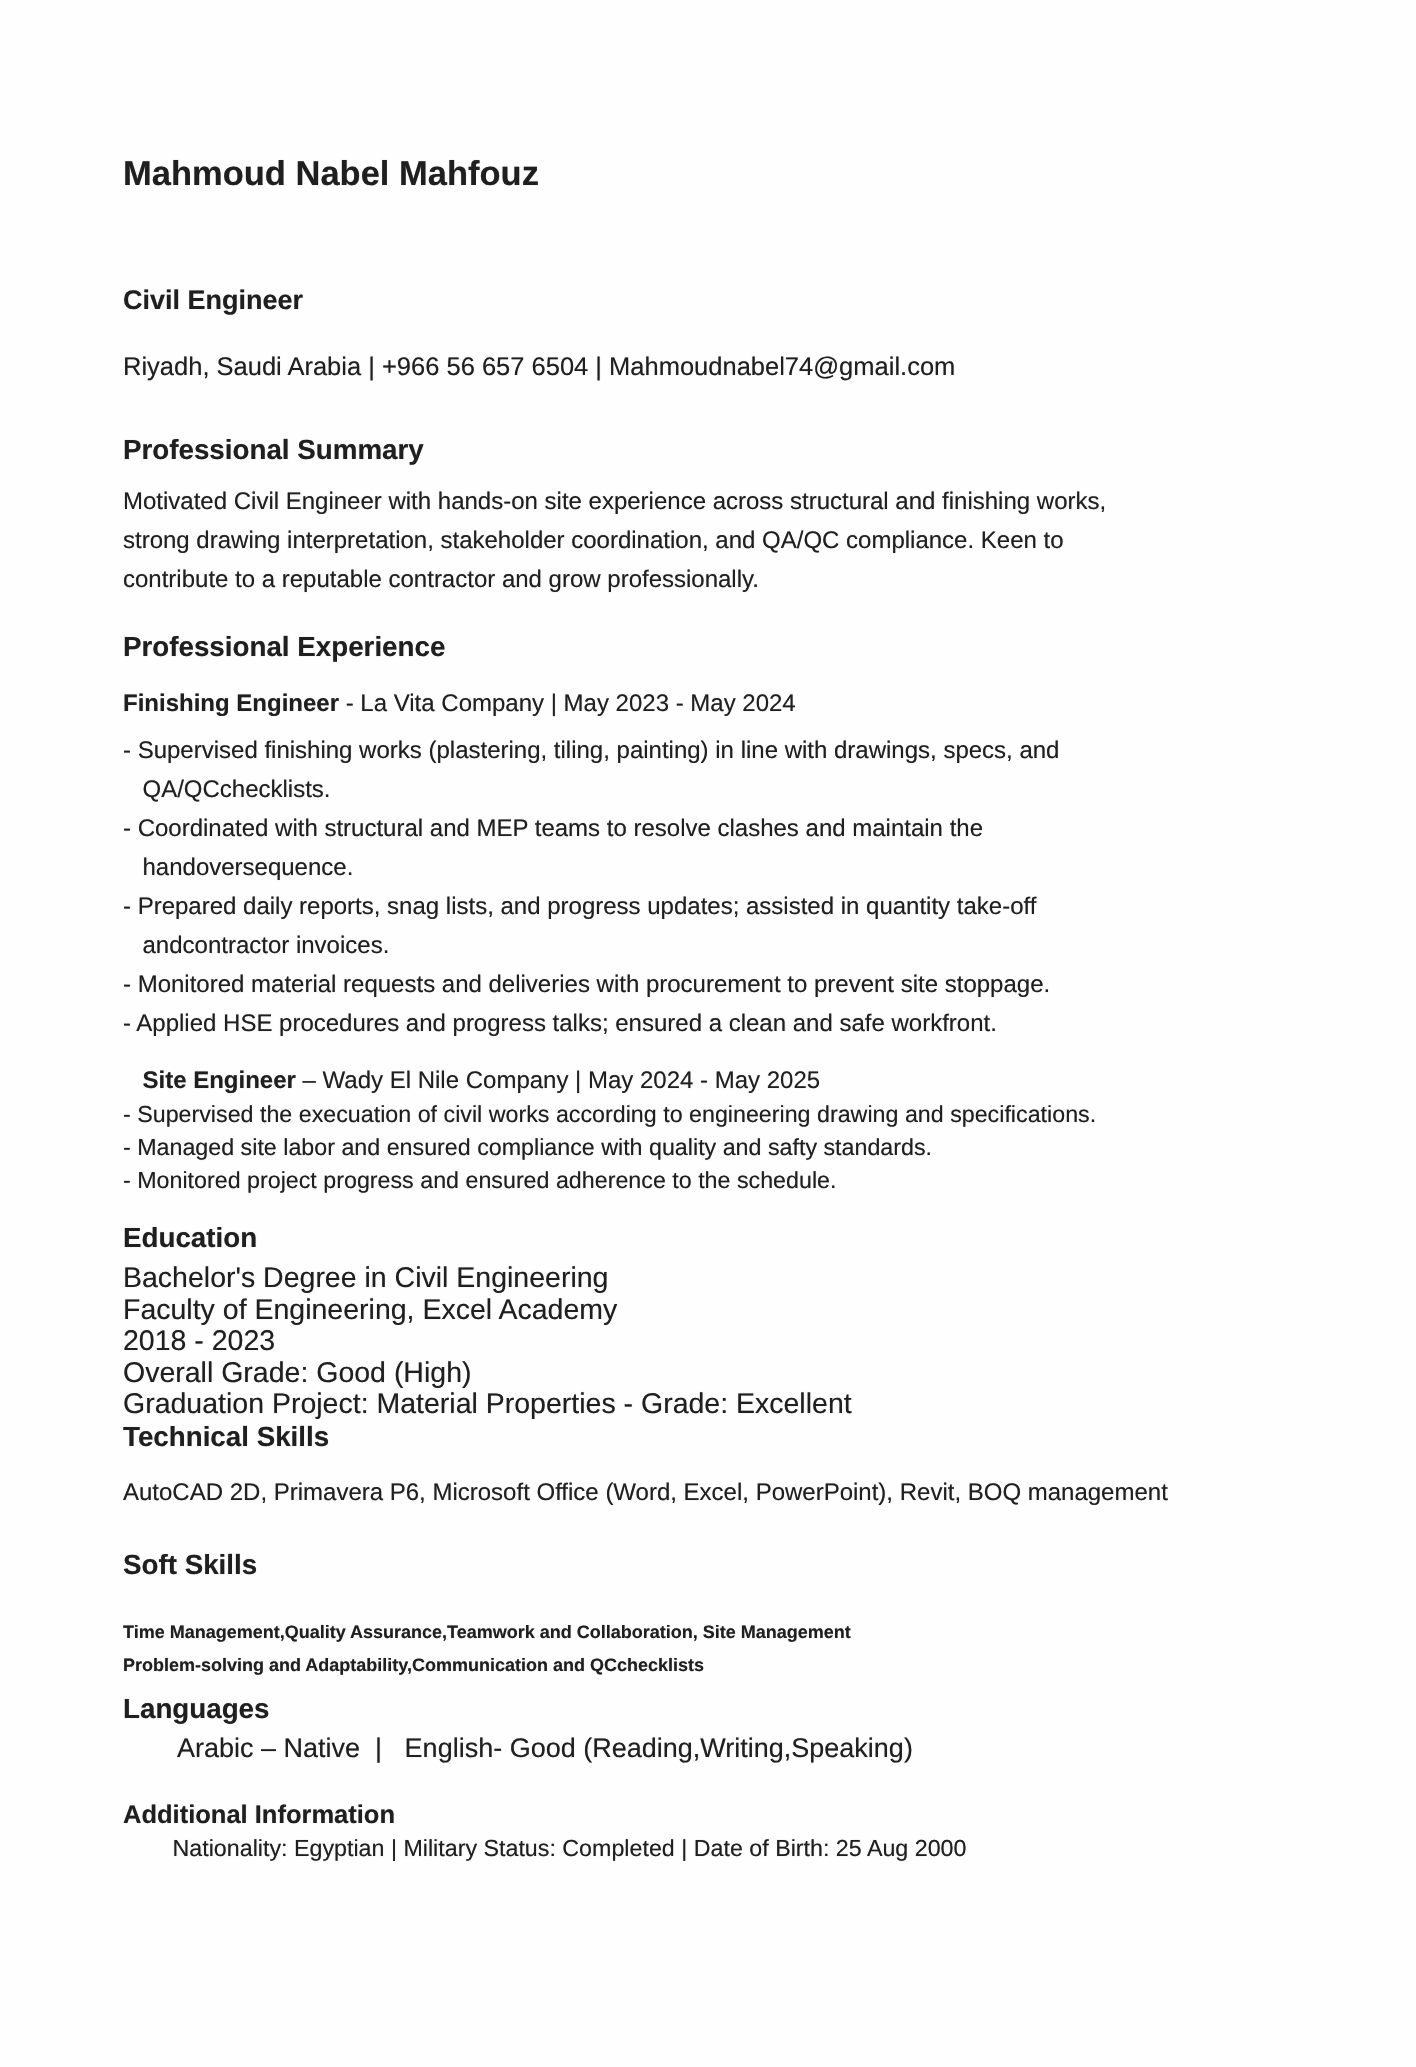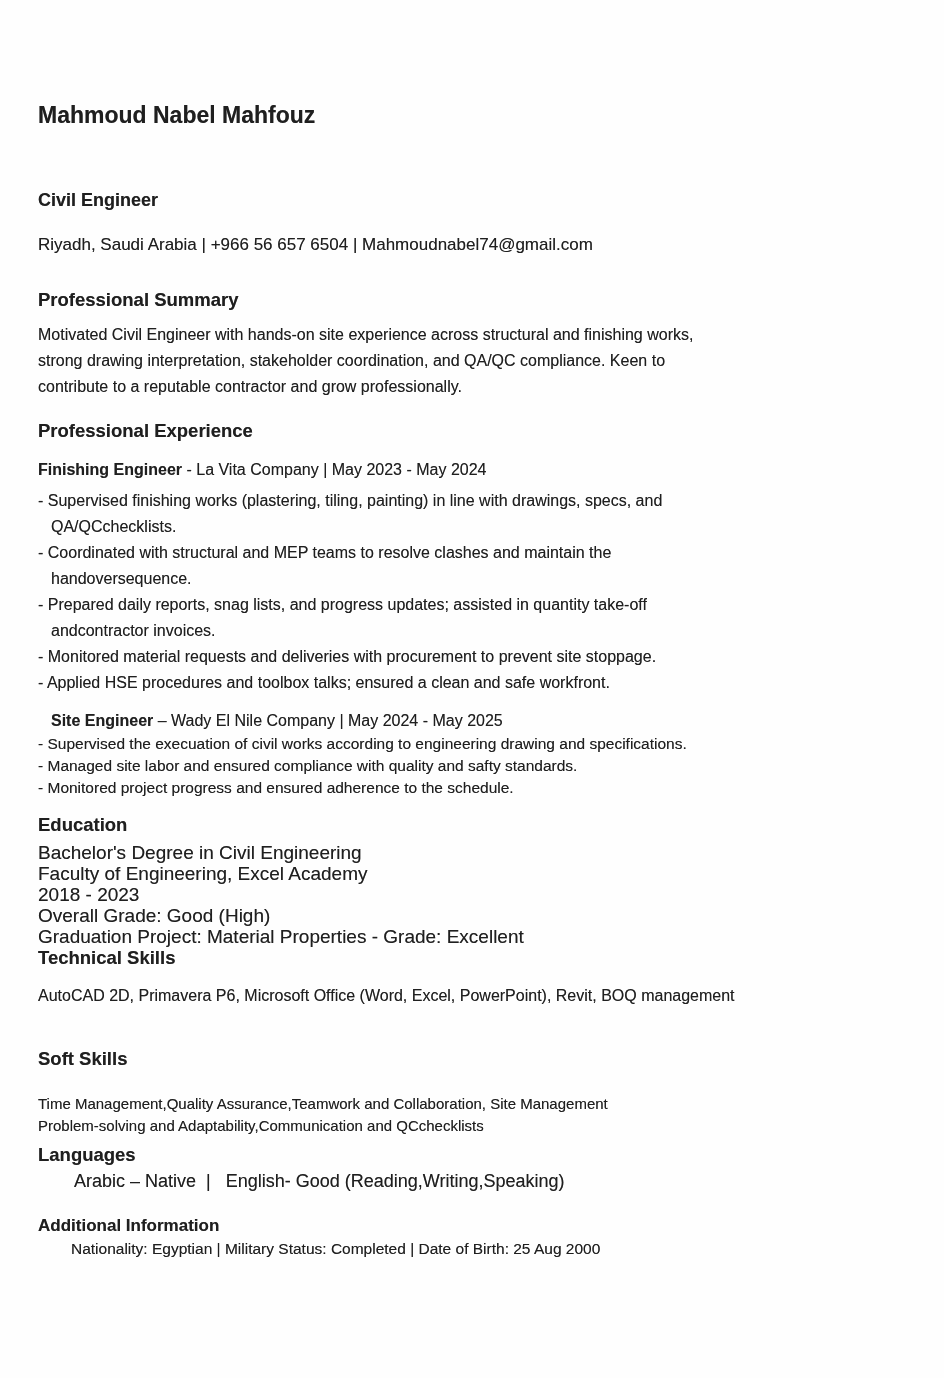--- a/index.html
+++ b/index.html
@@ -6,21 +6,21 @@
   html, body { margin: 0; padding: 0; }
   body {
     width: 944px;
     height: 1378px;
     background: #fefefe;
     color: #1f1f1f;
     font-family: "Liberation Sans", "DejaVu Sans", sans-serif;
     text-shadow: 0 0 0.5px rgba(45,45,45,0.55);
     overflow: hidden;
   }
-  .page { width: 944px; height: 1166px; padding: 102px 54px 0 38px; background: #fefefe; }
+  .page { width: 944px; height: 1166px; padding: 102px 54px 0 82px; background: #fefefe; }
 
   .name { font-size: 23px; line-height: 26px; font-weight: bold; margin: 0; }
   .job-title { font-size: 18px; line-height: 22px; font-weight: bold; margin: 61px 0 0 0; }
   .contact { font-size: 17px; line-height: 21px; margin: 23px 0 0 0; }
 
   .sec-h { font-size: 18.5px; line-height: 22px; font-weight: bold; margin: 0; }
   .sec-h.sm { font-size: 17px; line-height: 21px; }
 
   .summary-h { margin-top: 34px; }
   .summary-body { margin-top: 11px; }
@@ -39,23 +39,23 @@
 
   .cont { padding-left: 13px; }
 
   .education-h { margin-top: 15px; }
   .education-body { margin-top: 6px; }
   .education-body .line { font-size: 19px; line-height: 21px; }
 
   .technical-h { }
   .technical-text { font-size: 16px; line-height: 20px; margin-top: 17px; }
 
-  .soft-h { margin-top: 42px; }
+  .soft-h { margin-top: 26px; }
   .soft-body { margin-top: 23px; }
-  .soft-body .line { font-size: 15px; line-height: 22px; }
+  .soft-body .line { font-size: 12px; line-height: 22px; font-weight: bold; }
 
   .languages-h { margin-top: 7px; }
   .languages-text { font-size: 18px; line-height: 23px; margin-top: 4px; padding-left: 36px; white-space: pre-wrap; }
 
   .additional-h { margin-top: 22px; }
   .additional-text { font-size: 15.5px; line-height: 20px; margin-top: 3px; padding-left: 33px; }
 </style>
 </head>
 <body>
 
@@ -84,21 +84,21 @@
         <span class="role">Finishing Engineer</span><span> - La Vita Company | May 2023 - May 2024</span>
       </div>
       <div class="job0-bullets">
         <div class="line">- Supervised finishing works (plastering, tiling, painting) in line with drawings, specs, and</div>
         <div class="line cont">QA/QCchecklists.</div>
         <div class="line">- Coordinated with structural and MEP teams to resolve clashes and maintain the</div>
         <div class="line cont">handoversequence.</div>
         <div class="line">- Prepared daily reports, snag lists, and progress updates; assisted in quantity take-off</div>
         <div class="line cont">andcontractor invoices.</div>
         <div class="line">- Monitored material requests and deliveries with procurement to prevent site stoppage.</div>
-        <div class="line">- Applied HSE procedures and toolbox talks; ensured a clean and safe workfront.</div>
+        <div class="line">- Applied HSE procedures and progress talks; ensured a clean and safe workfront.</div>
       </div>
     </div>
 
     <div>
       <div class="job1-titleline">
         <span class="role">Site Engineer</span><span> – Wady El Nile Company | May 2024 - May 2025</span>
       </div>
       <div class="job1-bullets">
         <div class="line">- Supervised the execuation of civil works according to engineering drawing and specifications.</div>
         <div class="line">- Managed site labor and ensured compliance with quality and safty standards.</div>

